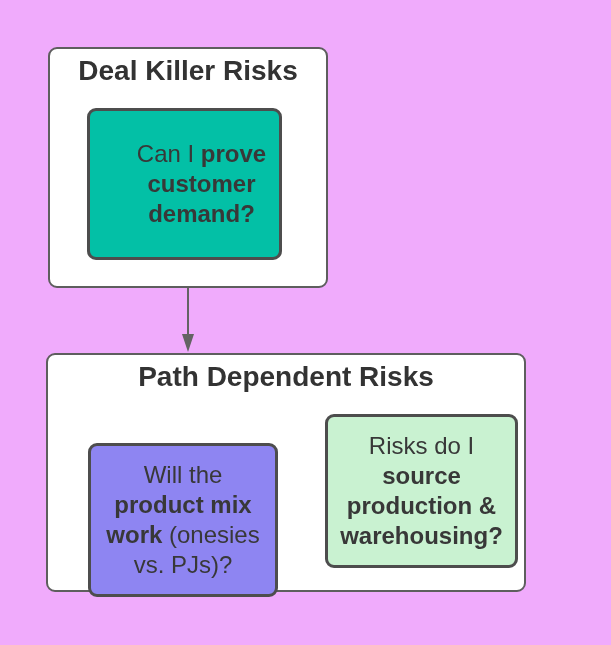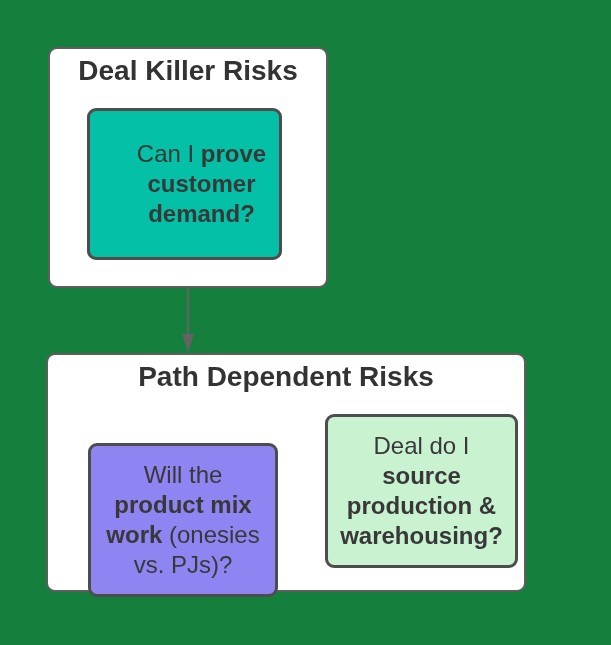--- a/index.html
+++ b/index.html
@@ -4,21 +4,21 @@
 <style>
   html, body {
     margin: 0;
     padding: 0;
     background: #ffffff;
   }
   .canvas {
     position: relative;
     width: 611px;
     height: 645px;
-    background: #15803d;
+    background: #f0abfc;
     font-family: "Liberation Sans", "DejaVu Sans", sans-serif;
     overflow: hidden;
   }
   .group {
     position: absolute;
     box-sizing: border-box;
     background: #ffffff;
     border: 2px solid #5e5e5e;
     border-radius: 9px;
   }
@@ -105,17 +105,17 @@
     <line x1="8" y1="0" x2="8" y2="48" stroke-width="2" style="stroke: rgb(99, 99, 99);"></line>
     <polygon points="2,46 14,46 8,64" style="fill: rgb(99, 99, 99);"></polygon>
   </svg>
 
   <section class="group group-bottom">
     <h2 class="group-title">Path Dependent Risks</h2>
     <div class="node node-purple" style="background-color: rgb(142, 133, 242); margin-top: 29px;">
       <p class="node-text"><span>Will the </span><b>product mix work</b><span> (onesies vs. PJs)?</span></p>
     </div>
     <div class="node node-green" style="background-color: rgb(201, 242, 209);">
-      <p class="node-text"><span>Deal do I </span><b>source production &amp; warehousing?</b></p>
+      <p class="node-text"><span>Risks do I </span><b>source production &amp; warehousing?</b></p>
     </div>
   </section>
 
 </div>
 
 </body></html>

